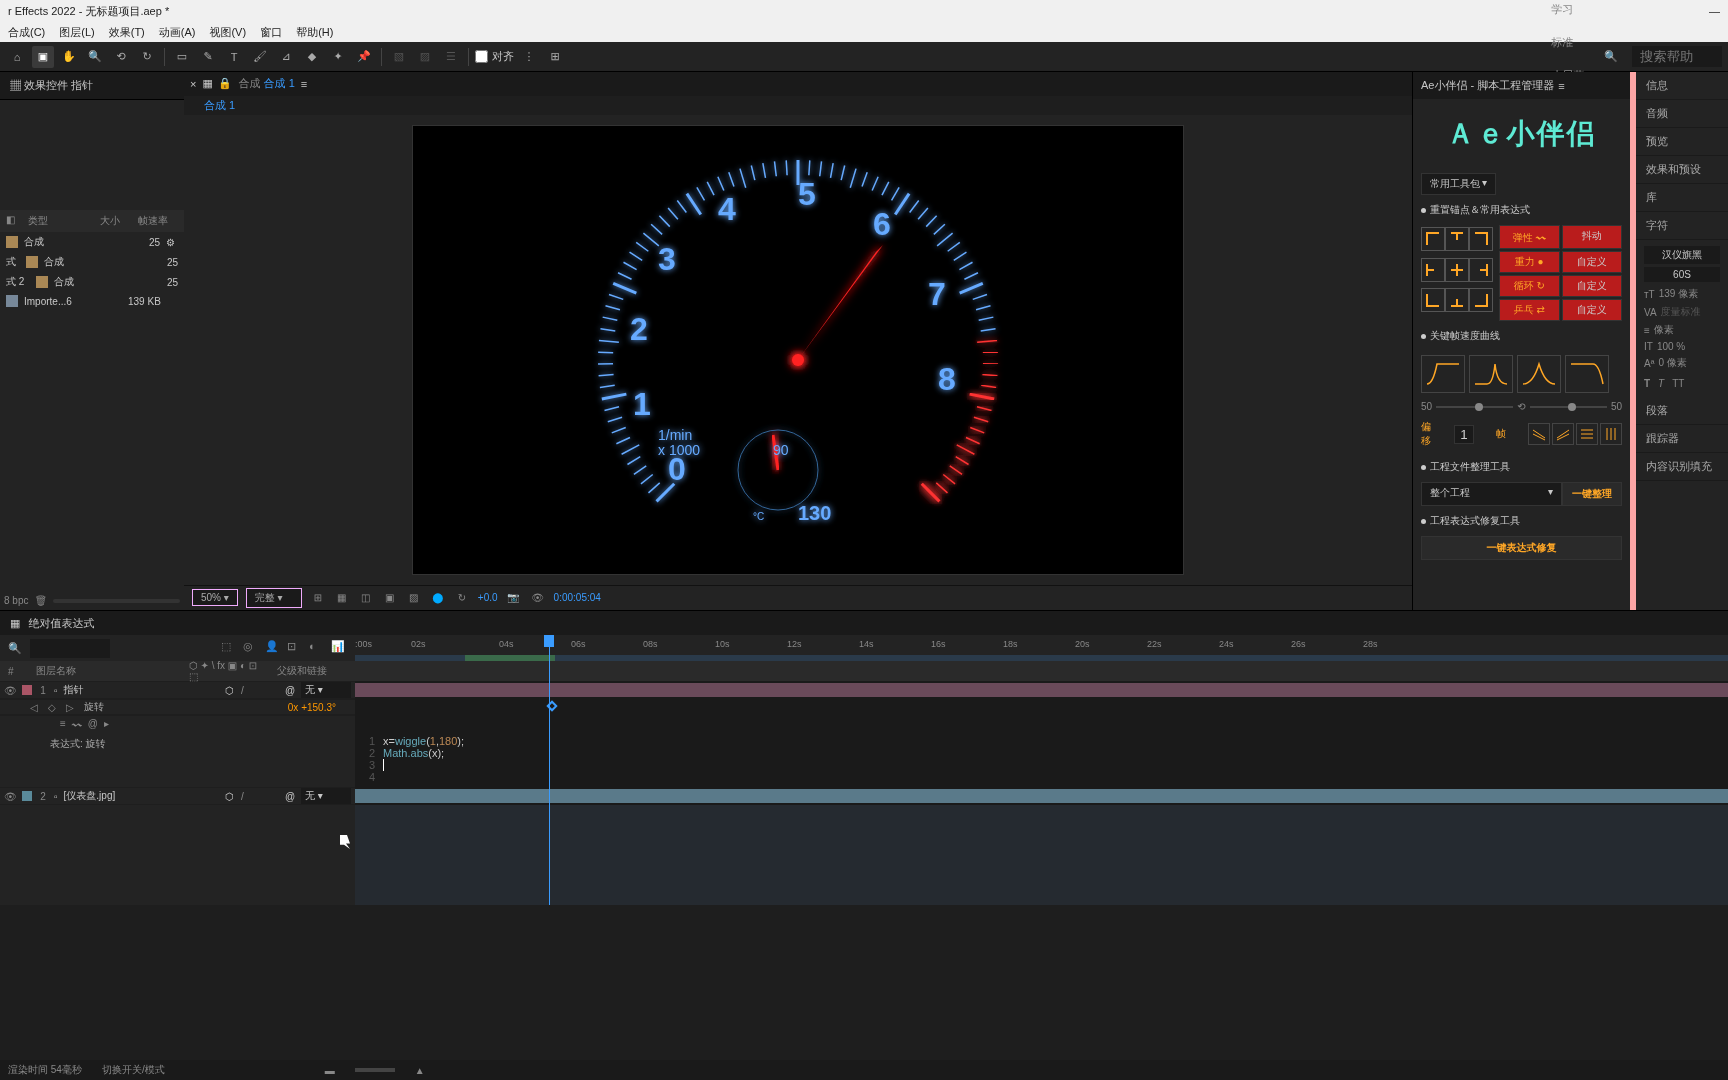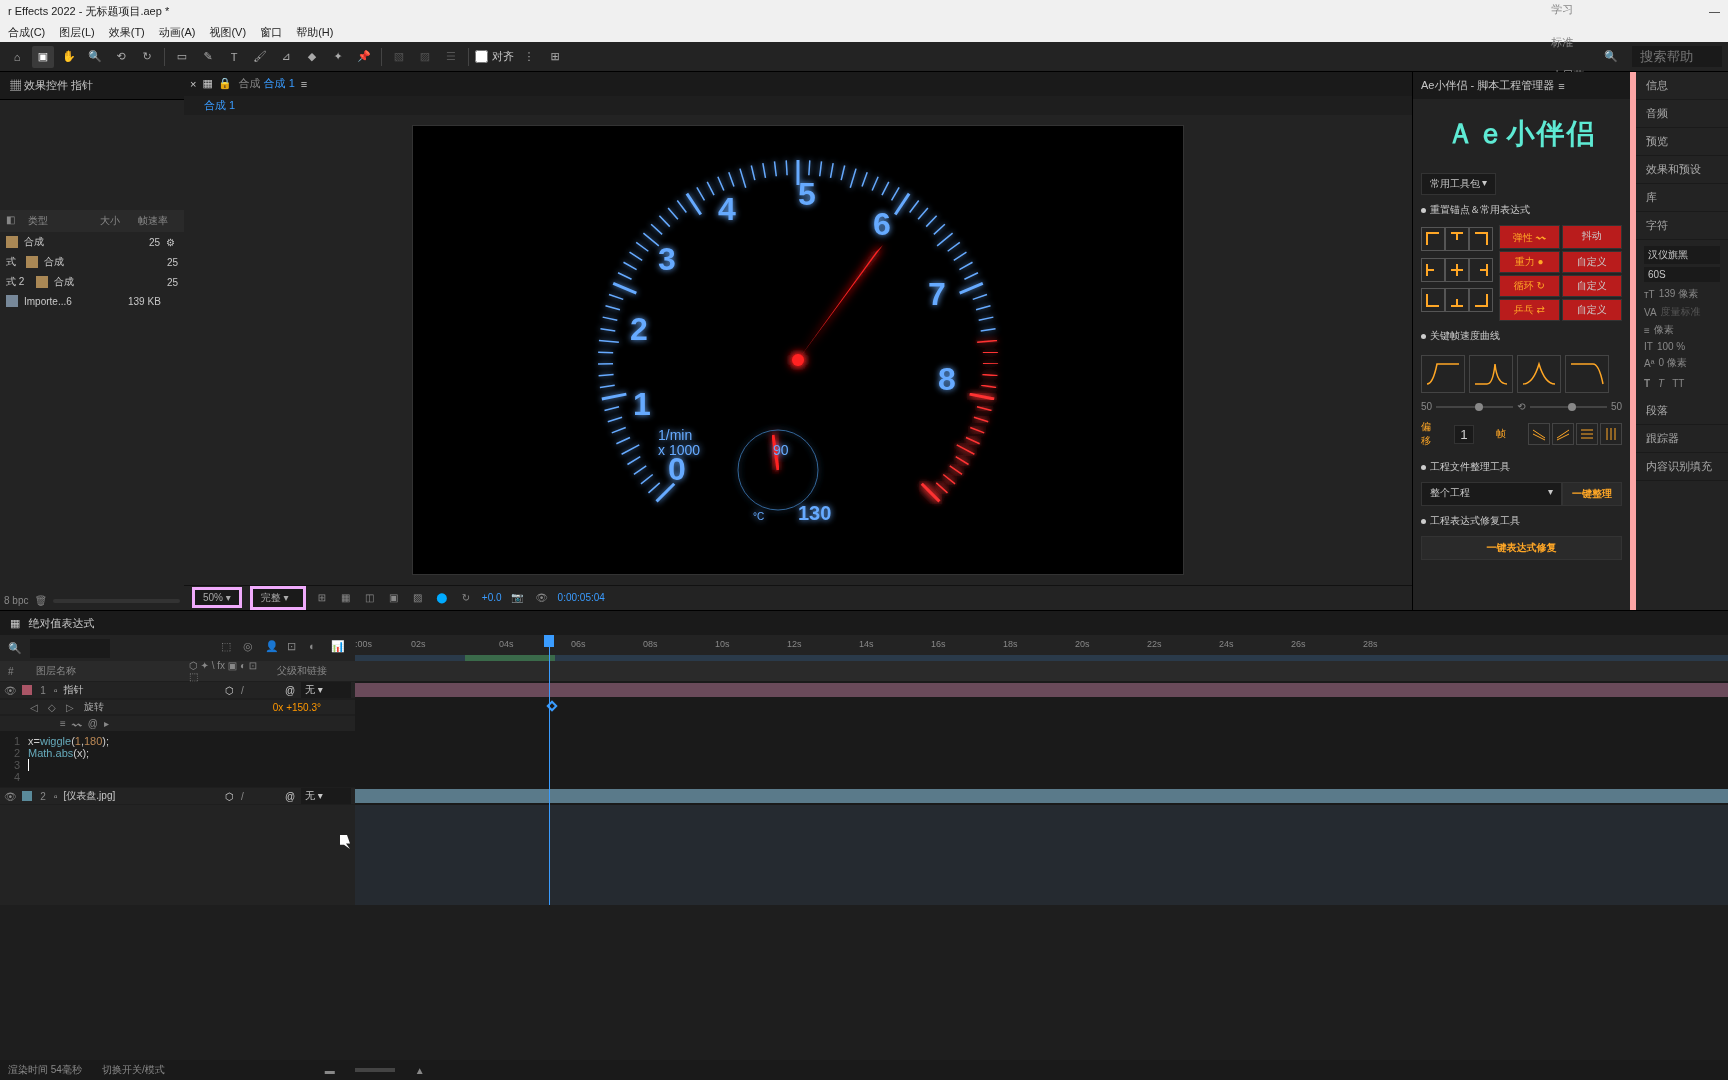--- a/index.html
+++ b/index.html
@@ -29,21 +29,21 @@
 
 .center-panel { flex: 1; background: #232323; display: flex; flex-direction: column; }
 .comp-tab-bar { background: #1a1a1a; padding: 2px 6px; display: flex; align-items: center; gap: 6px; height: 24px; }
 .comp-tab-bar .lock { color: #888; }
 .comp-name { color: #888; }
 .comp-name .active { color: #3a9cff; }
 .comp-sub-tab { padding: 2px 10px; color: #3a9cff; font-size: 11px; }
 .viewer { flex: 1; background: #232323; display: flex; align-items: center; justify-content: center; position: relative; padding: 10px; }
 .viewer-canvas { width: 772px; height: 450px; background: #000; position: relative; border: 1px solid #333; }
 .viewer-controls { height: 26px; background: #232323; display: flex; align-items: center; padding: 0 8px; gap: 8px; font-size: 10px; color: #aaa; border-top: 1px solid #111; }
-.vc-dropdown { background: #1a1a1a; padding: 2px 8px; border: 3px solid #f0abfc; }
+.vc-dropdown { background: #1a1a1a; padding: 2px 8px; border: 1px solid #f0abfc; }
 .vc-icon { width: 16px; height: 16px; color: #888; cursor: pointer; display: inline-flex; align-items: center; justify-content: center; }
 .timecode { color: #3a9cff; }
 
 .right-panel { width: 218px; background: #232323; display: flex; flex-direction: column; border-left: 1px solid #000; padding-bottom: 6px; }
 .script-title { background: #1a1a1a; padding: 6px 8px; font-size: 11px; display: flex; align-items: center; gap: 4px; }
 .script-logo { color: #5eead4; font-size: 28px; font-weight: bold; text-align: center; padding: 16px 0; letter-spacing: 2px; }
 .script-section { padding: 4px 8px; }
 .script-dropdown { background: #1a1a1a; padding: 3px 8px; border: 1px solid #333; display: flex; justify-content: space-between; width: 75px; font-size: 10px; cursor: pointer; }
 .script-sub { font-size: 10px; color: #ccc; padding: 4px 0 4px 8px; display: flex; align-items: center; gap: 4px; }
 .bullet { width: 5px; height: 5px; background: #ccc; border-radius: 50%; }
@@ -63,21 +63,21 @@
 .offset-row { display: flex; align-items: center; gap: 22px; padding: 4px 0; font-size: 10px; }
 .offset-input { width: 20px; background: #1a1a1a; border: 1px solid #333; color: #ccc; text-align: center; padding: 1px; }
 .align-btns { display: flex; gap: 2px; }
 .align-btn { width: 22px; height: 22px; border: 1px solid #444; cursor: pointer; display: flex; align-items: center; justify-content: center; }
 .wide-btn { background: #2a2a2a; padding: 4px; text-align: center; cursor: pointer; font-size: 10px; border: 1px solid #333; }
 .wide-btn.orange { color: #ffa726; font-weight: bold; }
 .proj-dropdown { background: #1a1a1a; padding: 3px 8px; border: 1px solid #333; display: flex; justify-content: space-between; flex: 1; font-size: 10px; cursor: pointer; }
 
 .far-right { width: 98px; background: #232323; border-left: 6px solid #fca5a5; }
 .fr-item { padding: 6px 10px; font-size: 11px; color: #aaa; cursor: pointer; border-bottom: 1px solid #1a1a1a; }
-.char-panel { padding: 6px 8px; font-size: 10px; }
+.char-panel { padding: 6px 8px; font-size: 10px; text-align: center; }
 .char-font { background: #1a1a1a; padding: 2px 4px; margin-bottom: 3px; }
 .char-row { display: flex; gap: 4px; align-items: center; padding: 2px 0; color: #888; }
 
 .timeline-area { background: #1e1e1e; border-top: 1px solid #000; }
 .tl-tab-bar { background: #1a1a1a; padding: 4px 10px; display: flex; align-items: center; gap: 8px; height: 24px; }
 .tl-header { display: flex; height: 26px; background: #232323; align-items: center; }
 .tl-left-head { width: 355px; display: flex; align-items: center; padding: 0 8px; gap: 8px; }
 .tl-search { background: #1a1a1a; border: none; color: #888; width: 80px; padding: 2px 4px; }
 .tl-head-icons { display: flex; gap: 6px; margin-left: auto; }
 .tl-head-icon { width: 16px; height: 16px; color: #888; cursor: pointer; display: inline-flex; }
@@ -92,21 +92,21 @@
 .tl-layer-row { display: flex; height: 18px; align-items: center; font-size: 10px; }
 .tl-layer-left { width: 355px; display: flex; align-items: center; padding: 0 4px; gap: 4px; background: #232323; }
 .tl-layer-track { flex: 1; position: relative; background: #1a1a1a; height: 100%; }
 .layer-bar { position: absolute; height: 14px; top: 2px; background: #5a6b7c; }
 .layer-num { width: 14px; text-align: center; color: #888; }
 .layer-eye { width: 14px; color: #888; }
 .layer-name { flex: 1; padding-left: 2px; }
 .prop-row { display: flex; height: 16px; align-items: center; font-size: 10px; }
 .prop-left { width: 355px; display: flex; align-items: center; padding: 0 4px 0 30px; gap: 6px; background: #232323; }
 .prop-name { color: #aaa; }
-.prop-value { color: #ff9800; margin-left: auto; margin-right: 30px; }
+.prop-value { color: #ff9800; margin-left: auto; margin-right: 15px; }
 .prop-track { flex: 1; background: #1a1a1a; height: 100%; position: relative; }
 .expr-editor { display: flex; background: #1a1a1a; }
 .expr-left { width: 355px; background: #232323; padding: 2px 4px 2px 40px; }
 .expr-label { font-size: 10px; color: #aaa; padding: 4px 0 4px 10px; }
 .expr-code { flex: 1; background: #1a1a1a; padding: 4px 8px; font-family: monospace; font-size: 11px; }
 .expr-line { display: flex; }
 .line-num { color: #555; width: 20px; text-align: right; padding-right: 8px; }
 .code-fn { color: #6ab; }
 .code-num { color: #b85; }
 .code-txt { color: #ccc; }
@@ -675,20 +675,23 @@
       <div class="prop-left" style="padding-left:60px">
         <span style="color:#888">≡</span>
         <span style="color:#888">〰</span>
         <span style="color:#888">@</span>
         <span style="color:#888">▸</span>
       </div>
       <div class="prop-track"></div>
     </div>
 
     <div class="expr-editor">
+      <div class="expr-left">
+        <div class="expr-label">表达式: 旋转</div>
+      </div>
       <div class="expr-code">
         <div class="expr-line">
             <span class="line-num">1</span>
             <span class="code-txt">x=</span>
             <span class="code-fn">wiggle</span>
             <span class="code-txt">(</span>
             <span class="code-num">1</span>
             <span class="code-txt">,</span>
             <span class="code-num">180</span>
             <span class="code-txt">);</span>

